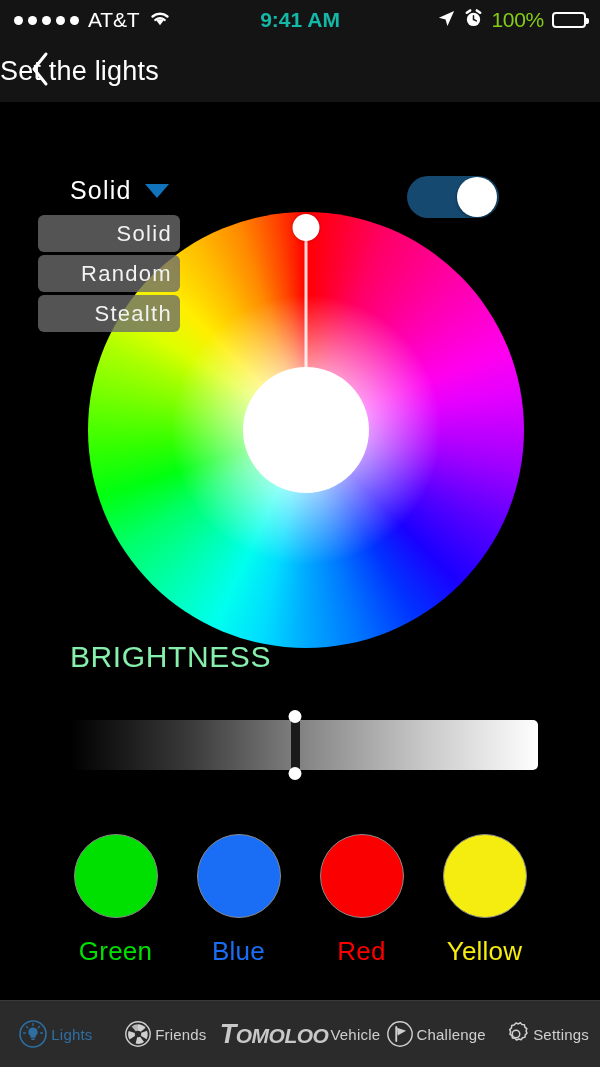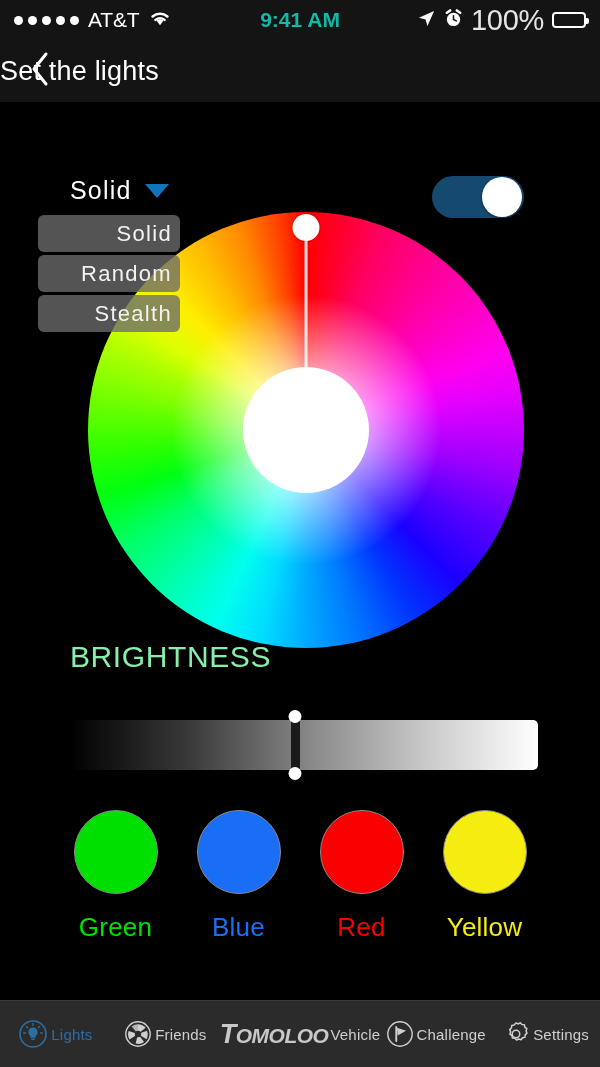--- a/index.html
+++ b/index.html
@@ -31,21 +31,21 @@
   .sb-left { display: flex; align-items: center; gap: 9px; flex: 1 1 0; }
   .sb-center { display: flex; align-items: center; justify-content: center; flex: 0 0 auto; }
   .sb-right { display: flex; align-items: center; justify-content: flex-end; gap: 8px; flex: 1 1 0; }
   .sig-dots { display: flex; gap: 5px; align-items: center; }
   .sig-dots i {
     width: 9px; height: 9px; border-radius: 50%;
     background: #fff; display: block;
   }
   .carrier { font-size: 21px; letter-spacing: -0.2px; color: #fff; }
   .sb-time { font-size: 21px; font-weight: bold; color: #14b8a6; letter-spacing: 0px; }
-  .battery-pct { font-size: 29px; color: #e5e5e5; letter-spacing: -0.3px; }
+  .battery-pct { font-size: 21px; color: #84cc16; letter-spacing: -0.3px; }
   .battery-shell {
     width: 34px; height: 16px;
     border: 2px solid #fff; border-radius: 4px;
     position: relative; box-sizing: border-box;
     padding: 1.5px;
   }
   .battery-shell:after {
     content: ""; position: absolute; right: -5px; top: 4px;
     width: 3px; height: 6px; background: #fff; border-radius: 0 2px 2px 0;
   }
@@ -74,21 +74,20 @@
     color: #fff;
     letter-spacing: 0.2px;
   }
 
   
   .content {
     position: absolute;
     top: 102px; left: 0;
     width: 540px; height: 898px;
     background: #000;
-    padding-left: 25px;
   }
 
   
   .mode-trigger {
     position: absolute;
     left: 70px; top: 74px;
     display: flex; align-items: center; gap: 13px;
     cursor: pointer;
     z-index: 30;
   }
@@ -220,21 +219,21 @@
     width: 13px; height: 13px;
     border-radius: 50%;
     background: #fff;
   }
   .slider-thumb:before { top: -2px; }
   .slider-thumb:after  { bottom: -2px; }
 
   
   .presets {
     position: absolute;
-    left: 0; top: 708px;
+    left: 0; top: 732px;
     width: 600px;
     display: flex;
     justify-content: space-around;
     padding: 0 54px;
     box-sizing: border-box;
   }
   .preset { width: 88px; display: flex; flex-direction: column; align-items: center; cursor: pointer; }
   .preset-dot {
     width: 84px; height: 84px;
     border-radius: 50%;

